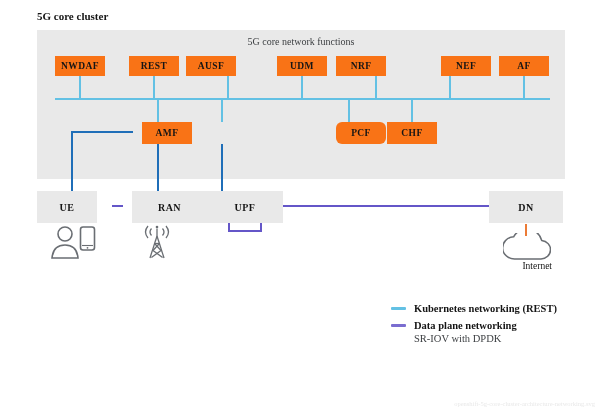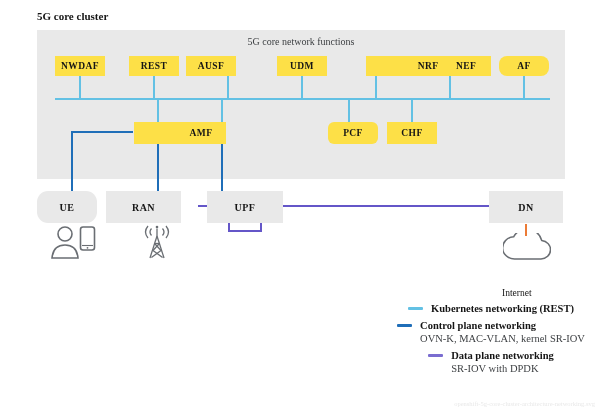--- a/index.html
+++ b/index.html
@@ -11,21 +11,21 @@
     position:absolute;left:37px;top:10px;font-size:11px;font-weight:700;color:#151515;
   }
   .panel{
     position:absolute;left:37px;top:30px;width:528px;height:149px;background:#e9e9e9;
   }
   .panel-label{
     position:absolute;left:37px;top:36px;width:528px;text-align:center;
     font-size:10px;color:#3c3f42;
   }
   .nf-box{
-    position:absolute;width:50px;height:20px;background:#fde047;
+    position:absolute;width:50px;height:20px;background:#f97316;
     display:flex;align-items:center;justify-content:center;
     font-size:9.5px;font-weight:700;letter-spacing:.4px;color:#151515;
   }
   .row1{top:56px;}
   .row2{top:122px;height:22px;}
   .edge-box{
     position:absolute;top:191px;height:32px;background:#e9e9e9;
     display:flex;align-items:center;justify-content:center;
     font-size:10px;font-weight:700;letter-spacing:.5px;color:#151515;
   }
@@ -38,28 +38,28 @@
   .loopback{
     position:absolute;left:228px;top:222px;width:30px;height:8px;
     border-left:2px solid #6456c8;border-right:2px solid #6456c8;border-bottom:2px solid #6456c8;
   }
   .inet-dash{
     position:absolute;left:525px;top:224px;height:12px;width:0;
     border-left:2px dashed #ec7b36;
   }
   .icon{position:absolute;}
   .internet-label{
-    position:absolute;left:502px;top:261px;width:50px;text-align:left;
-    font-size:9.5px;color:#151515;margin-top:27px;
+    position:absolute;left:502px;top:261px;width:50px;text-align:right;
+    font-size:9.5px;color:#151515;
   }
   .legend{
     position:absolute;left:391px;top:302px;width:200px;
     display:flex;flex-direction:column;gap:4px;
   }
-  .legend-entry{display:flex;align-items:flex-start;justify-content:center;}
+  .legend-entry{display:flex;align-items:flex-start;}
   .legend-swatch{
     flex:0 0 15px;height:3px;margin-top:5px;margin-right:8px;border-radius:1px;
   }
   .legend-title{font-size:10.5px;font-weight:700;line-height:13px;color:#151515;}
   .legend-detail{font-size:10.5px;line-height:13px;color:#3c3f42;}
   .watermark{
     position:absolute;right:5px;bottom:3px;font-size:6.5px;color:#e8e8e8;
   }
   svg{display:block;}
 </style>
@@ -83,40 +83,40 @@
   <div class="vline k8s" style="left:523px;top:76px;height:22px;"></div>
   <div class="vline k8s" style="left:157px;top:100px;height:22px;"></div>
   <div class="vline k8s" style="left:221px;top:100px;height:22px;"></div>
   <div class="vline k8s" style="left:348px;top:100px;height:22px;"></div>
   <div class="vline k8s" style="left:411px;top:100px;height:22px;"></div>
 
   <div class="nf-box row1" style="left:55px;">NWDAF</div>
   <div class="nf-box row1" style="left:129px;">REST</div>
   <div class="nf-box row1" style="left:186px;">AUSF</div>
   <div class="nf-box row1" style="left:277px;">UDM</div>
-  <div class="nf-box row1" style="left:366px;padding-left:37px;">NRF</div>
+  <div class="nf-box row1" style="left:336px;">NRF</div>
   <div class="nf-box row1" style="left:441px;">NEF</div>
-  <div class="nf-box row1" style="left:499px;border-radius:8px;">AF</div>
+  <div class="nf-box row1" style="left:499px;">AF</div>
 
   <div class="hline ctrl" style="left:71px;top:131px;width:62px;"></div>
   <div class="vline ctrl" style="left:71px;top:131px;height:60px;"></div>
   <div class="vline ctrl" style="left:157px;top:144px;height:47px;"></div>
   <div class="vline ctrl" style="left:221px;top:144px;height:47px;"></div>
 
-  <div class="nf-box row2" style="left:134px;padding-left:42px;">AMF</div>
-  <div class="nf-box row2" style="left:328px;border-radius:6px;">PCF</div>
+  <div class="nf-box row2" style="left:142px;">AMF</div>
+  <div class="nf-box row2" style="left:336px;border-radius:6px;">PCF</div>
   <div class="nf-box row2" style="left:387px;">CHF</div>
 
   <div class="hline data" style="left:112px;top:205px;width:11px;"></div>
   <div class="hline data" style="left:198px;top:205px;width:9px;"></div>
   <div class="hline data" style="left:283px;top:205px;width:206px;"></div>
   <div class="loopback"></div>
 
-  <div class="edge-box" style="left:37px;width:60px;border-radius:11px;">UE</div>
-  <div class="edge-box" style="left:106px;width:75px;">RAN</div>
+  <div class="edge-box" style="left:37px;width:60px;">UE</div>
+  <div class="edge-box" style="left:132px;width:75px;">RAN</div>
   <div class="edge-box" style="left:207px;width:76px;">UPF</div>
   <div class="edge-box" style="left:489px;width:74px;">DN</div>
 
   <div class="inet-dash"></div>
 
   <div class="icon" style="left:50px;top:224px;">
     <svg width="48" height="36" viewBox="0 0 48 36" fill="none" stroke="#6a6e73" stroke-width="1.6">
       <circle cx="15" cy="10" r="7"></circle>
       <path d="M2 34 C3 23 9 21 15 21 C21 21 27 23 28 34 Z"></path>
       <rect x="30.5" y="3" width="14" height="23" rx="2.5"></rect>
@@ -151,27 +151,20 @@
   <div class="internet-label">Internet</div>
 
   <div class="legend">
     <div class="legend-entry">
       <span class="legend-swatch" style="background:#63c1e4;"></span>
       <div class="legend-text">
         <div class="legend-title">Kubernetes networking (REST)</div>
       </div>
     </div>
     <div class="legend-entry">
-      <span class="legend-swatch" style="background:#1f6eb8;"></span>
-      <div class="legend-text">
-        <div class="legend-title">Control plane networking</div>
-        <div class="legend-detail">OVN-K, MAC-VLAN, kernel SR-IOV</div>
-      </div>
-    </div>
-    <div class="legend-entry">
       <span class="legend-swatch" style="background:#7a6dd0;"></span>
       <div class="legend-text">
         <div class="legend-title">Data plane networking</div>
         <div class="legend-detail">SR-IOV with DPDK</div>
       </div>
     </div>
   </div>
 
   <div class="watermark">openshift-5g-core-cluster-architecture-networking.svg</div>
 

